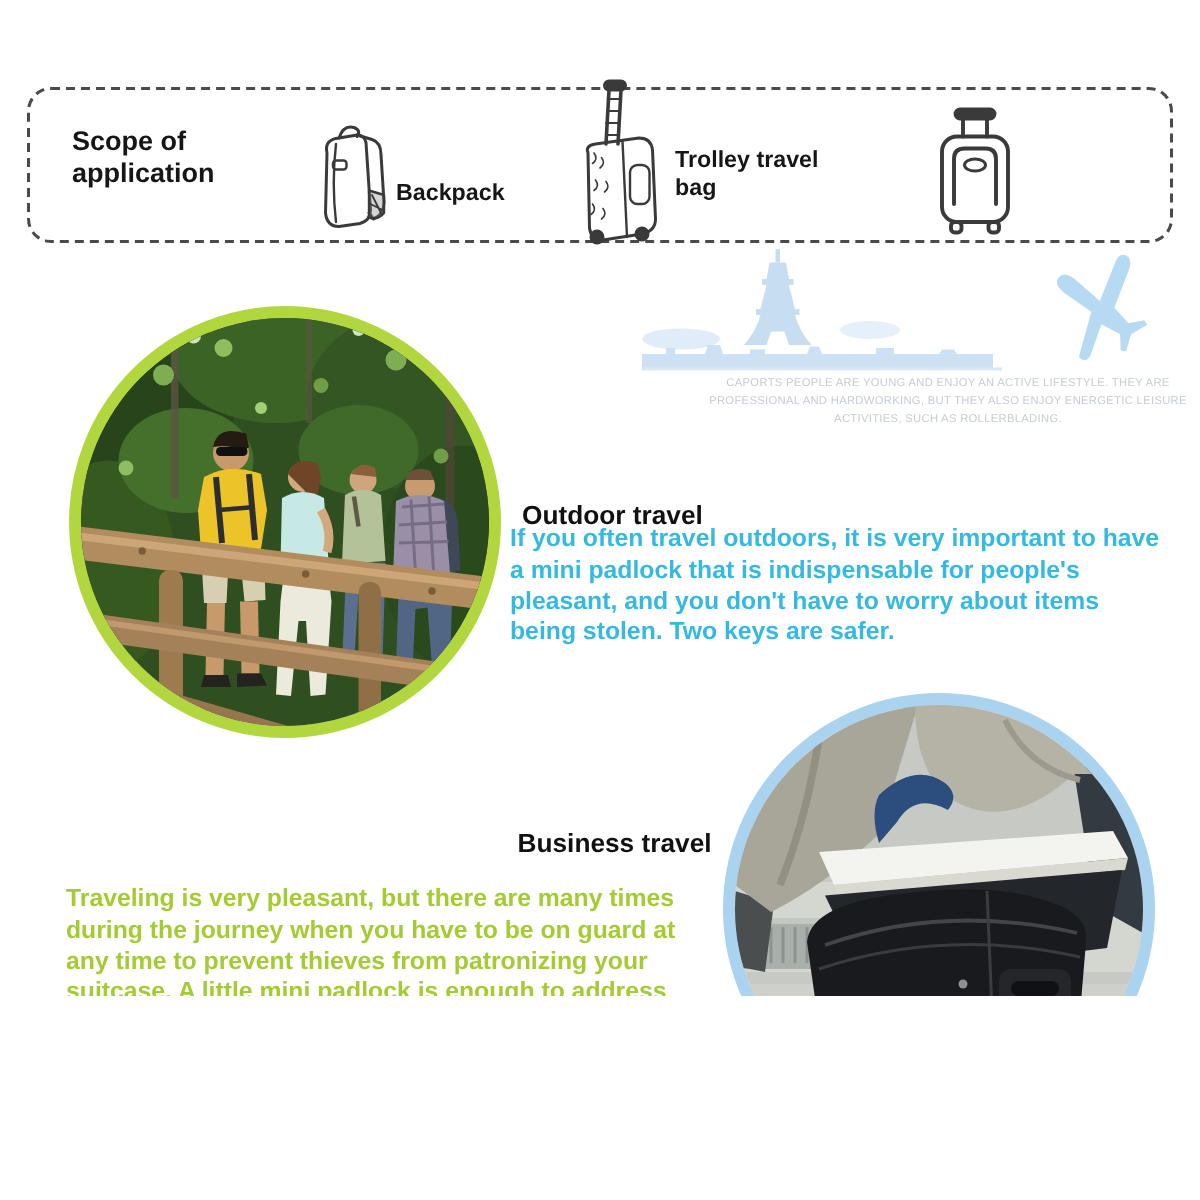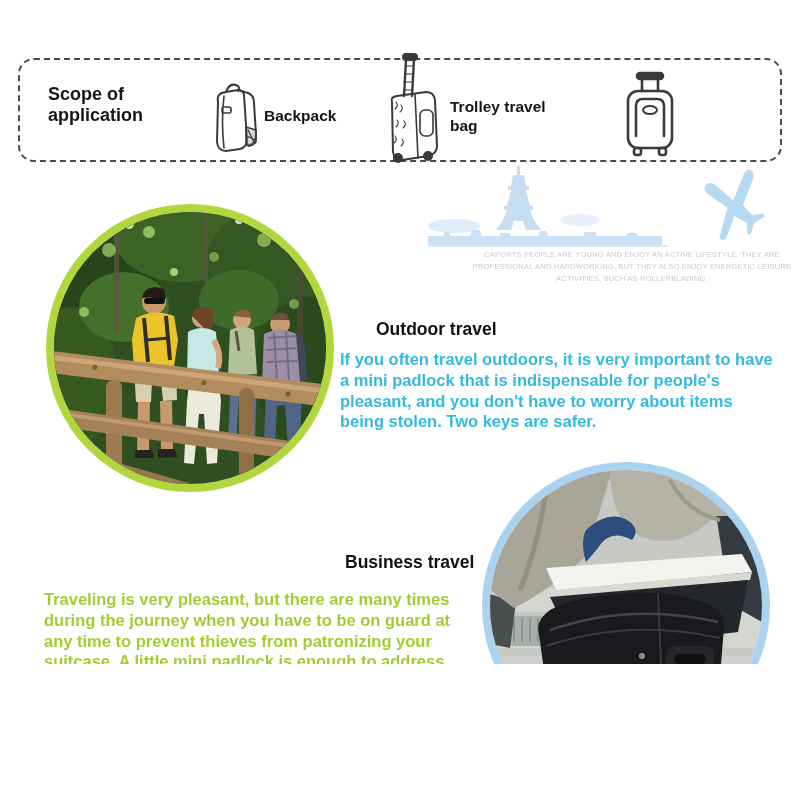--- a/index.html
+++ b/index.html
@@ -4,41 +4,41 @@
 <style>
   html,body{margin:0;padding:0;background:#fff;}
   .canvas{position:relative;width:800px;height:664px;background:#ffffff;overflow:hidden;
           font-family:Liberation Sans, sans-serif;}
   .abs{position:absolute;}
 
   
   .scope-box{left:18px;top:58px;width:760px;height:100px;border:2px dashed #4a4a4a;border-radius:16px;}
   .scope-title{left:48px;top:84px;width:140px;font-size:18px;font-weight:bold;color:#161616;line-height:1.18;}
   .item-label{font-size:15.5px;font-weight:bold;color:#161616;line-height:1.2;}
-  .lbl-backpack{left:264px;top:107px;width:90px;}
+  .lbl-backpack{left:264px;top:120px;width:90px;}
   .lbl-sports{left:450px;top:98px;width:100px;}
   .lbl-trolley{left:677px;top:100px;width:70px;}
   .icon-backpack{left:202px;top:80px;}
   .icon-sports{left:382px;top:52px;}
   .icon-trolley{left:620px;top:70px;}
 
   
   .wm-tower{left:428px;top:166px;}
   .wm-plane{left:688px;top:164px;width:84px;height:74px;transform:rotate(-14deg);}
   .wm-caption{left:457px;top:249px;width:350px;text-align:center;font-size:7.5px;line-height:1.6;
               color:#c6cbd3;font-weight:500;letter-spacing:.2px;}
 
   
   .photo-circle{border-radius:50%;overflow:hidden;}
   .circle-outdoor{left:46px;top:204px;width:272px;height:272px;border:8px solid #b2d73e;}
   .circle-business{left:482px;top:462px;width:272px;height:272px;border:8px solid #a9d3ee;}
 
   
   .section-heading{font-size:17.5px;font-weight:bold;color:#111;}
-  .h-outdoor{left:348px;top:319px;margin-left:28px;}
+  .h-outdoor{left:348px;top:333px;}
   .h-business{left:345px;top:552px;}
   .body-cyan{left:340px;top:349px;width:436px;font-size:16.5px;font-weight:bold;line-height:1.26;color:#36b9e1;}
   .body-green{left:44px;top:589px;width:424px;font-size:16.5px;font-weight:bold;line-height:1.26;color:#a5cb34;}
 </style>
 </head>
 <body>
 
 <div class="canvas">
 
   <div class="abs scope-box"></div>

